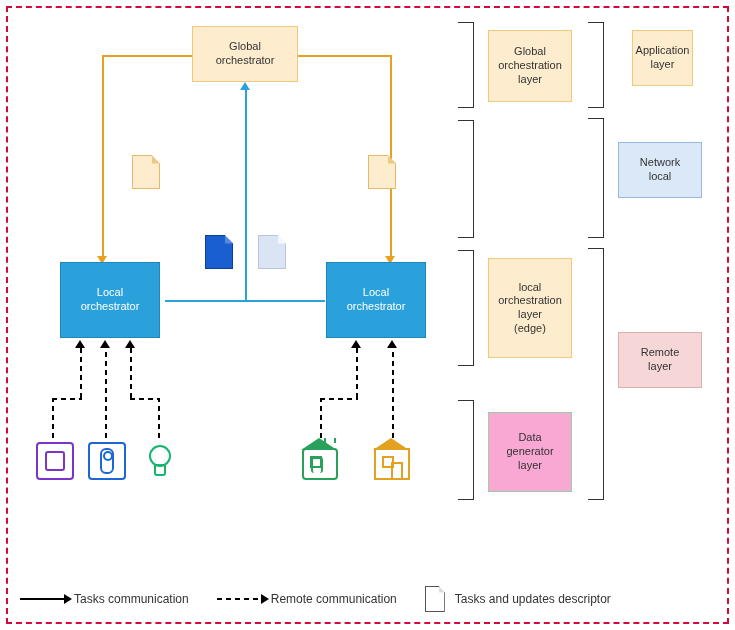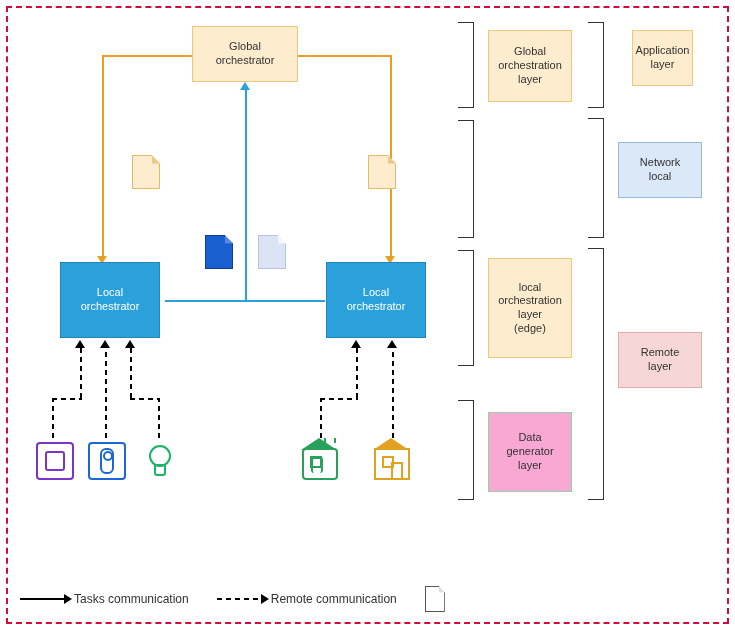--- a/index.html
+++ b/index.html
@@ -158,13 +158,14 @@
 <div class="abs bracket" style="left:588px;top:22px;width:16px;height:86px"></div>
 <div class="abs bracket" style="left:588px;top:118px;width:16px;height:120px"></div>
 <div class="abs bracket" style="left:588px;top:248px;width:16px;height:252px"></div>
 
 <div class="legend">
   <div class="leg-arrow"></div>
   <span>Tasks communication</span>
   <div class="leg-arrow dash" style="margin-left:18px"></div>
   <span>Remote communication</span>
   <div class="leg-doc doc doc-legend"></div>
+  <span>Tasks and updates descriptor</span>
 </div>
 
 </body></html>

